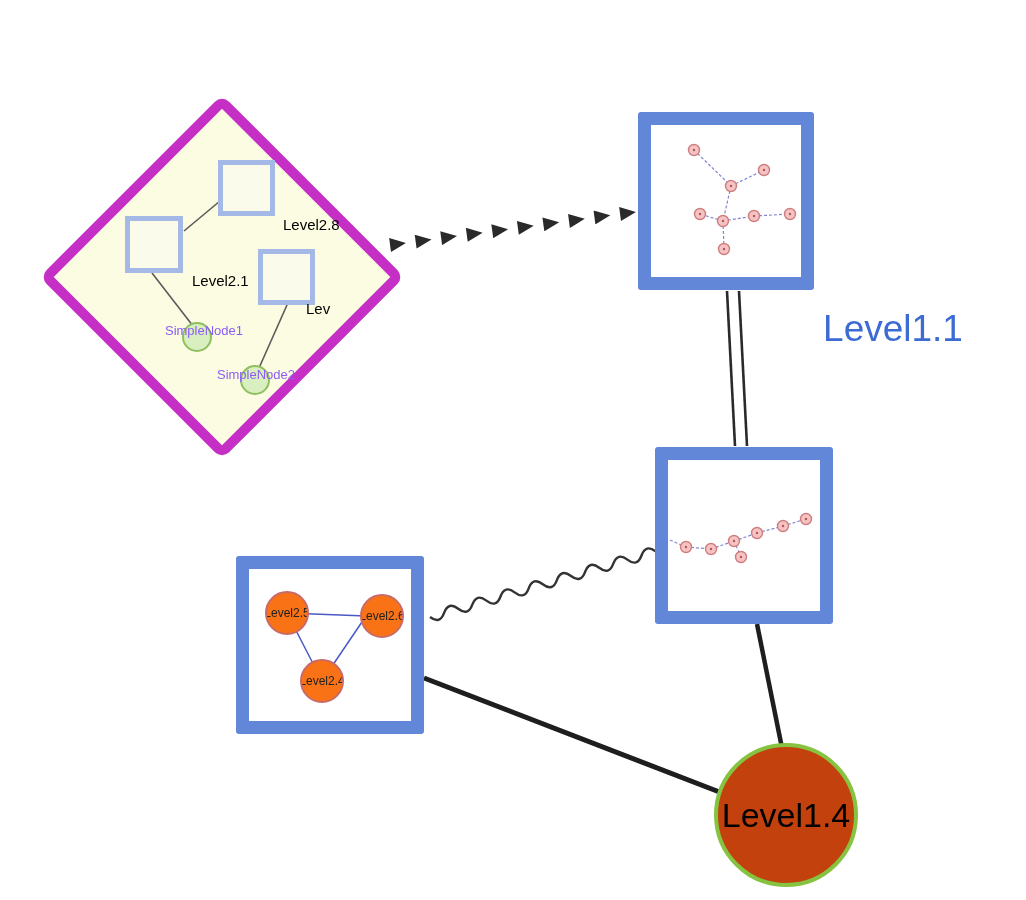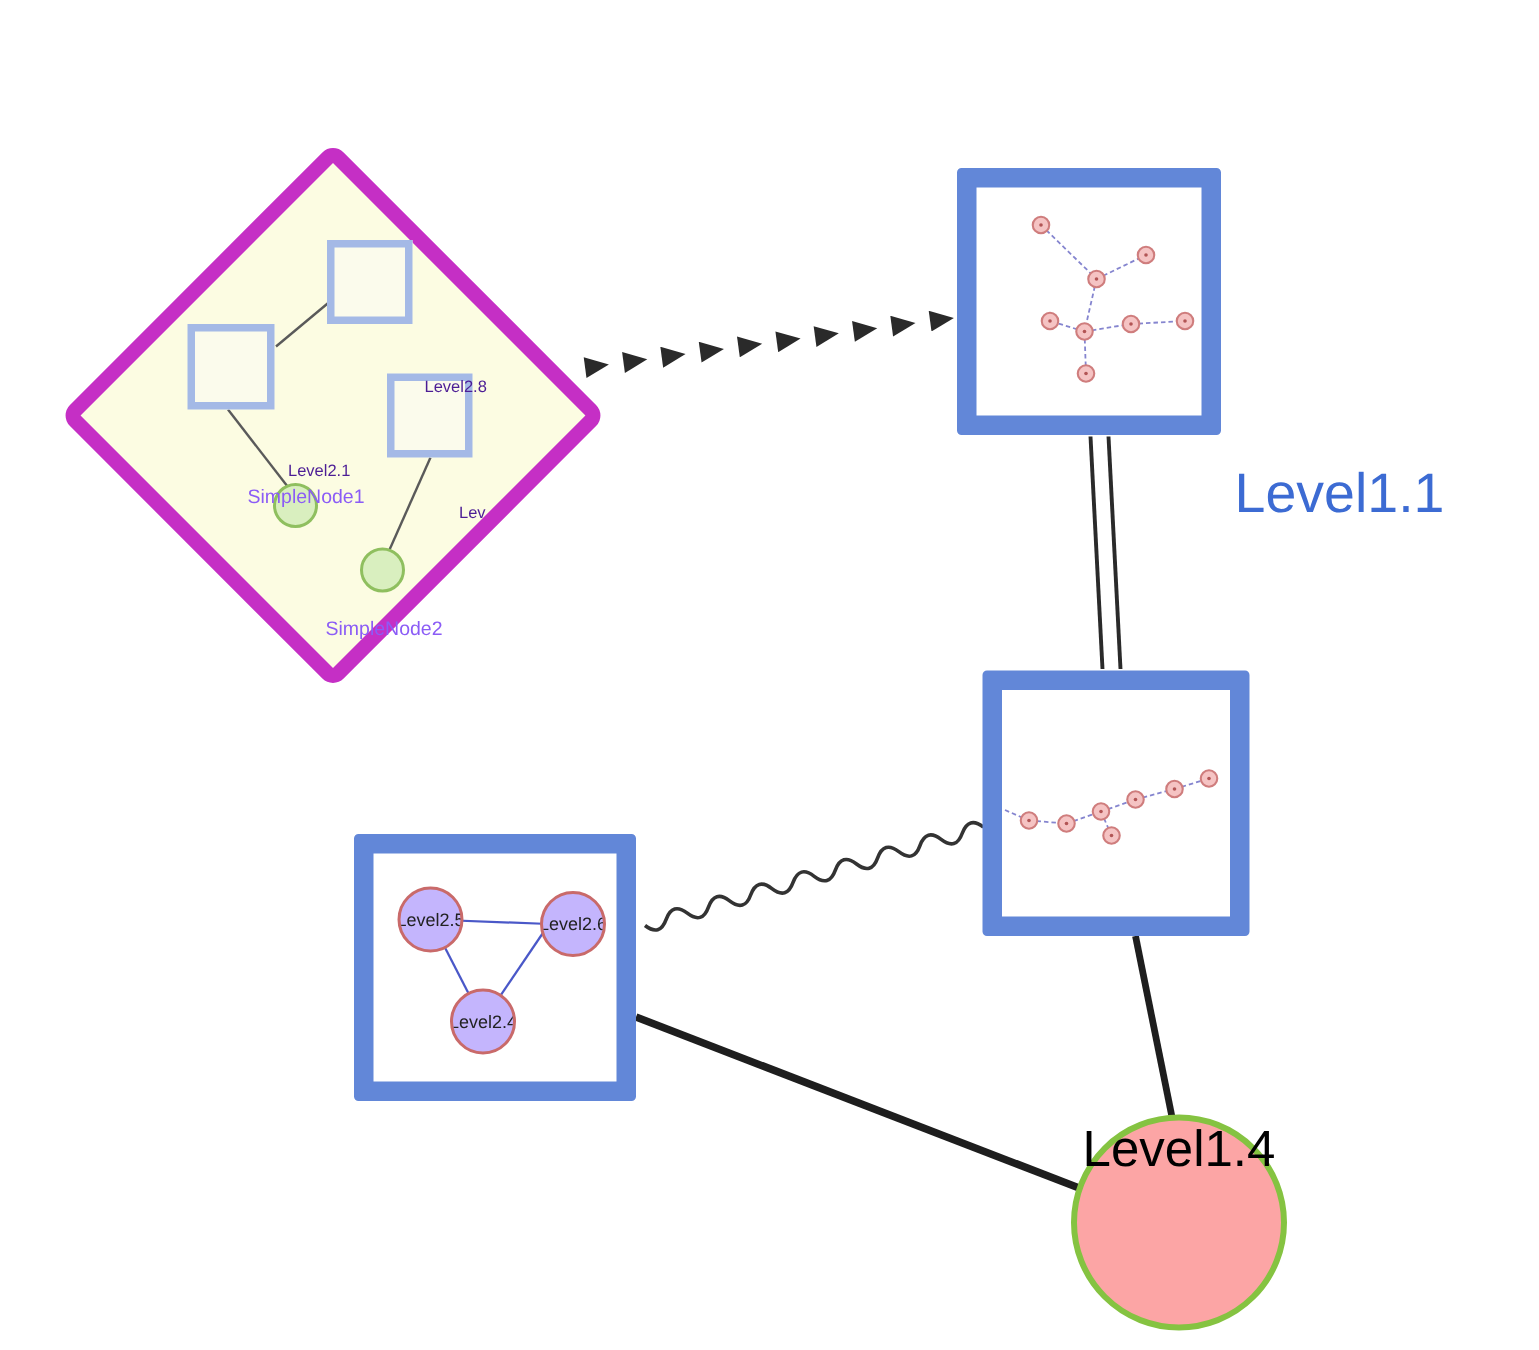--- a/index.html
+++ b/index.html
@@ -31,57 +31,57 @@
 
   .green-node {
     position: absolute; width: 30px; height: 30px; border-radius: 50%;
     background: #d9efbf; border: 2px solid #8fbf5f; z-index: 3;
   }
   #sn1 { left: 182px; top: 322px; }
   #sn2 { left: 240px; top: 365px; }
 
   .big-circle {
     position: absolute; left: 714px; top: 743px; width: 144px; height: 144px;
-    border-radius: 50%; background: #fca5a5; border: 4px solid #85c341;
-    z-index: 1; display: flex; justify-content: center;
+    border-radius: 50%; background: #c2410c; border: 4px solid #85c341;
+    z-index: 1; display: flex; align-items: center; justify-content: center;
     font-size: 34px; color: #000000; white-space: nowrap;
   }
 
   .pink-circle {
     position: absolute; width: 44px; height: 44px; border-radius: 50%;
-    background: #c4b5fd; border: 2px solid #c96a6a; z-index: 3;
+    background: #f97316; border: 2px solid #c96a6a; z-index: 3;
     display: flex; align-items: center; justify-content: center;
     font-size: 12px; color: #222222; overflow: hidden; white-space: nowrap;
   }
   #pk1 { left: 265px; top: 591px; }
   #pk2 { left: 360px; top: 594px; }
   #pk3 { left: 300px; top: 659px; }
 
   .big-label {
     position: absolute; font-size: 37px; color: #3c6bd3; z-index: 4;
     white-space: nowrap; transform: translateX(-50%);
   }
   #lab-l15 { left: 215px; top: 36px; }
   #lab-l11 { left: 893px; top: 308px; }
   #lab-l12 { left: 904px; top: 630px; }
   #lab-l13 { left: 494px; top: 738px; }
 
   .small-blue {
-    position: absolute; font-size: 11px; color: #4c1d95; z-index: 4; white-space: nowrap; margin-top: 36px;
+    position: absolute; font-size: 15px; color: #000000; z-index: 4; white-space: nowrap;
   }
   #lbl-l28 { left: 283px; top: 216px; }
   #lbl-l21 { left: 192px; top: 272px; }
   #lbl-lev { left: 306px; top: 300px; }
 
   .node-label {
     position: absolute; font-size: 13px; color: #8b5cf6; z-index: 4;
     white-space: nowrap; transform: translateX(-50%);
   }
   #lbl-sn1 { left: 204px; top: 323px; }
-  #lbl-sn2 { left: 256px; top: 367px; margin-top: 44px; }
+  #lbl-sn2 { left: 256px; top: 367px; }
 </style>
 </head>
 <body>
 
 <div class="canvas">
 
   <svg class="layer" id="edge-layer" width="1026" height="900" viewBox="0 0 1026 900">
     <defs>
       <marker id="ah" markerUnits="userSpaceOnUse" markerWidth="17" markerHeight="14" viewBox="0 0 16 14" refX="8" refY="7" orient="auto">
         <path d="M0,0 L16,7 L0,14 Z" fill="#2a2a2a"></path>

